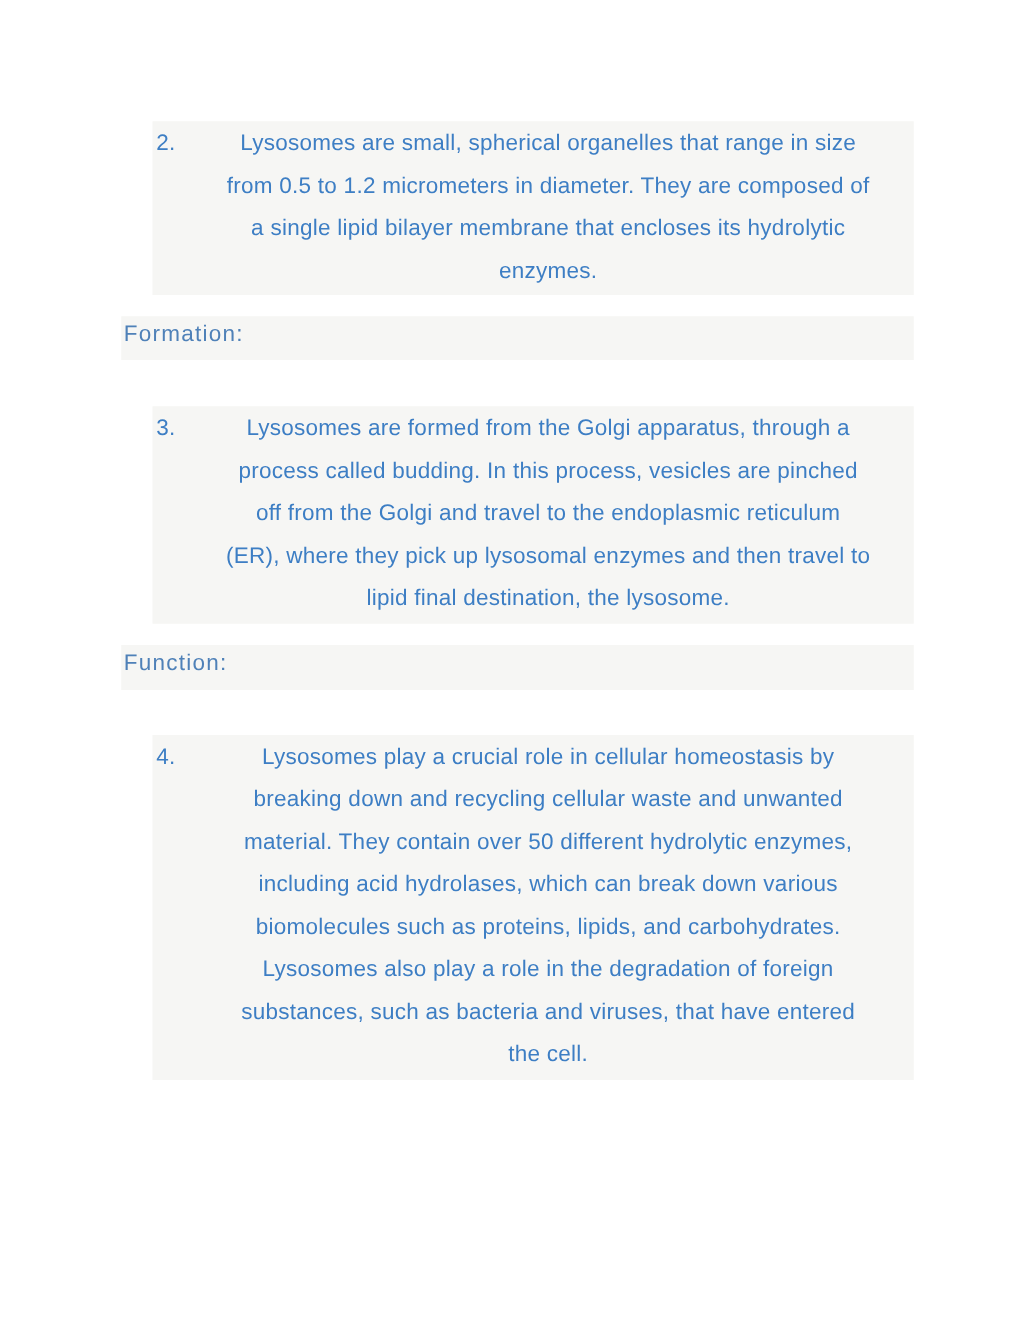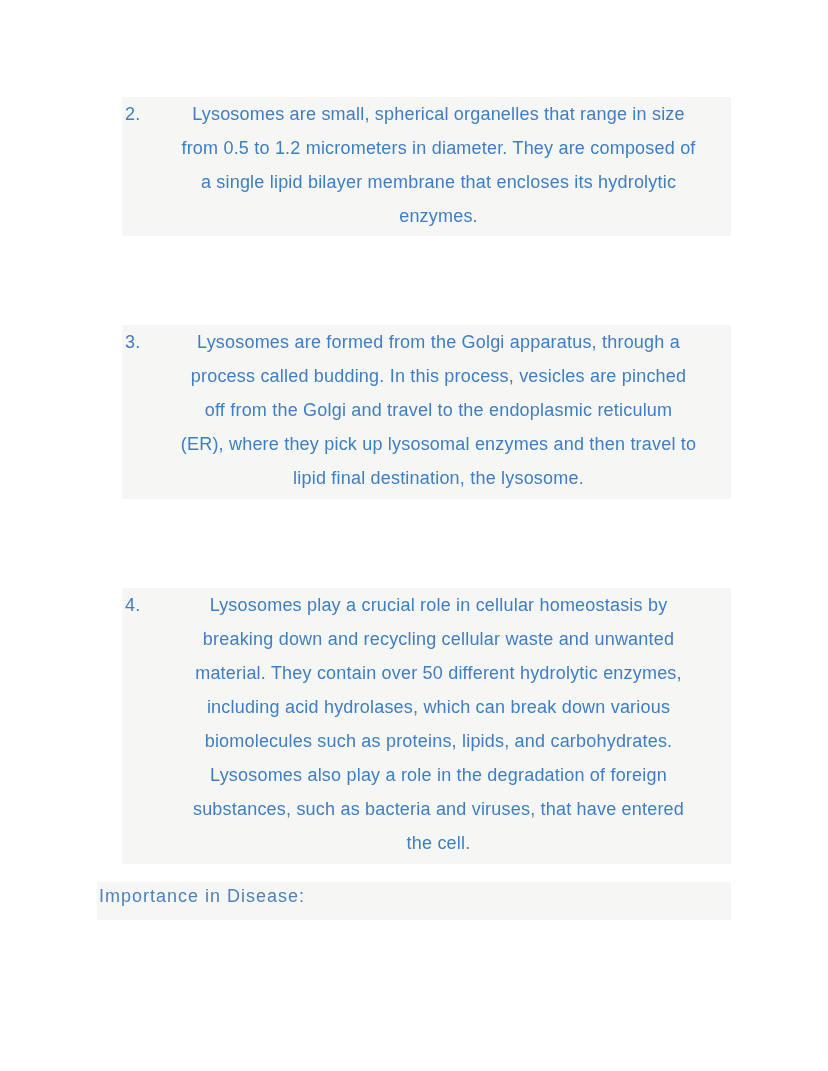--- a/index.html
+++ b/index.html
@@ -61,40 +61,43 @@
 <div class="page">
 
   <div class="list-item item-2">
     <span class="marker">2.</span>
     <span class="item-text">Lysosomes are small, spherical organelles that range in size
 from 0.5 to 1.2 micrometers in diameter. They are composed of
 a single lipid bilayer membrane that encloses its hydrolytic
 enzymes.</span>
   </div>
 
+  <div class="heading-bar heading-formation">
+    <span>Formation:</span>
+  </div>
 
   <div class="list-item item-3">
     <span class="marker">3.</span>
     <span class="item-text">Lysosomes are formed from the Golgi apparatus, through a
 process called budding. In this process, vesicles are pinched
 off from the Golgi and travel to the endoplasmic reticulum
 (ER), where they pick up lysosomal enzymes and then travel to
 lipid final destination, the lysosome.</span>
   </div>
 
+  <div class="heading-bar heading-function">
+    <span>Function:</span>
+  </div>
 
   <div class="list-item item-4">
     <span class="marker">4.</span>
     <span class="item-text">Lysosomes play a crucial role in cellular homeostasis by
 breaking down and recycling cellular waste and unwanted
 material. They contain over 50 different hydrolytic enzymes,
 including acid hydrolases, which can break down various
 biomolecules such as proteins, lipids, and carbohydrates.
 Lysosomes also play a role in the degradation of foreign
 substances, such as bacteria and viruses, that have entered
 the cell.</span>
   </div>
 
-  <div class="heading-bar heading-importance">
-    <span>Importance in Disease:</span>
-  </div>
 
 </div>
 
 </body></html>

